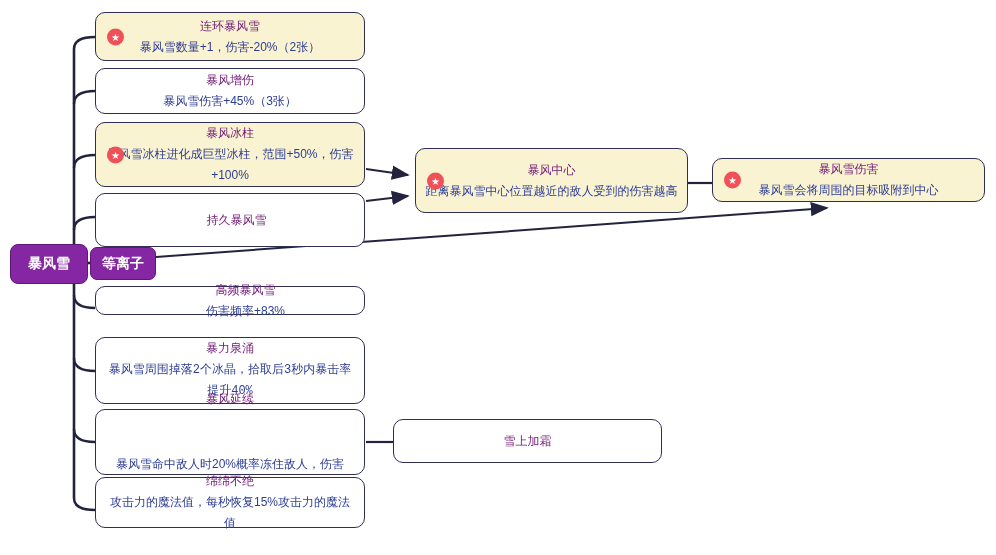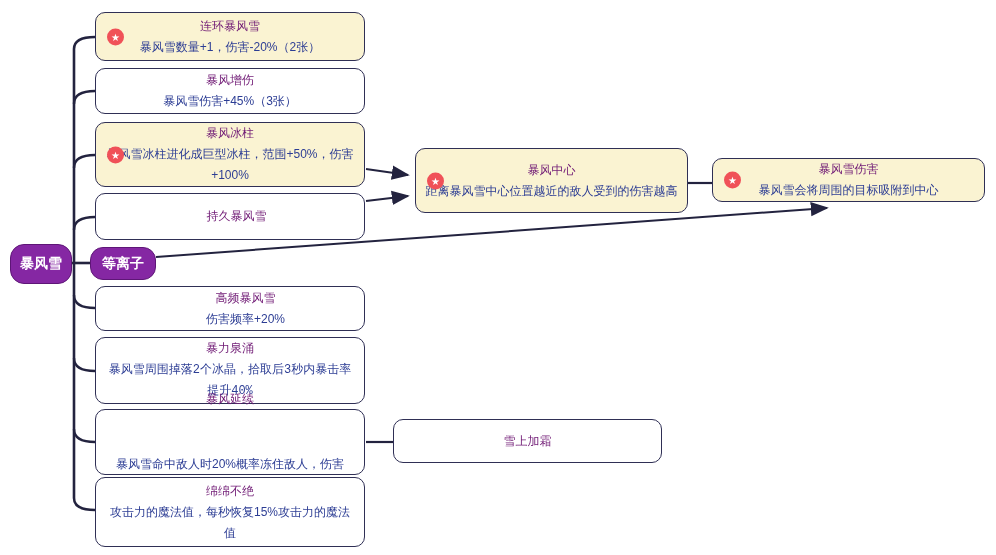--- a/index.html
+++ b/index.html
@@ -20,31 +20,31 @@
   .star{
     position:absolute;left:11px;top:50%;transform:translateY(-50%);
     width:17px;height:17px;border-radius:50%;background:#f05158;
     color:#ffffff;font-size:10px;line-height:17px;text-align:center;
   }
   .tag{
     position:absolute;z-index:2;box-sizing:border-box;background:#8527a3;
     border:1.5px solid #5e1677;color:#ffffff;font-weight:bold;font-size:14px;
     display:flex;justify-content:center;align-items:center;text-align:center;
   }
-  .root{left:10px;top:244px;width:62px;height:40px;border-radius:14px;}
-  .modifier{left:90px;top:247px;width:66px;height:33px;border-radius:13px;}
+  .root{left:10px;top:244px;width:78px;height:40px;border-radius:8px;}
+  .modifier{left:90px;top:247px;width:66px;height:33px;border-radius:7px;}
   
   .n0{left:95px;top:12px;width:270px;height:49px;}
   .n1{left:95px;top:68px;width:270px;height:46px;}
   .n2{left:95px;top:122px;width:270px;height:65px;}
-  .n3{left:95px;top:193px;width:270px;height:47px;padding-left:21px;}
-  .n4{left:95px;top:286px;width:270px;height:45px;padding-left:39px;}
+  .n3{left:95px;top:193px;width:270px;height:54px;padding-left:21px;}
+  .n4{left:95px;top:286px;width:270px;height:29px;padding-left:39px;}
   .n5{left:95px;top:337px;width:270px;height:67px;font-family:Liberation Mono, monospace;}
   .n6{left:95px;top:409px;width:270px;height:66px;gap:44px;}
-  .n7{left:95px;top:477px;width:270px;height:70px;}
+  .n7{left:95px;top:477px;width:270px;height:51px;}
   .n8{left:415px;top:148px;width:273px;height:65px;}
   .n9{left:712px;top:158px;width:273px;height:44px;}
   .n10{left:393px;top:419px;width:269px;height:44px;justify-content:center;}
 </style>
 </head>
 <body>
 
 <div class="canvas">
 
   <svg class="wires" viewBox="0 0 996 555" xmlns="http://www.w3.org/2000/svg">
@@ -101,21 +101,21 @@
     <div class="title">暴风冰柱</div>
     <div class="body">暴风雪冰柱进化成巨型冰柱，范围+50%，伤害+100%</div>
   </div>
 
   <div class="node n3">
     <div class="title">持久暴风雪</div>
   </div>
 
   <div class="node n4">
     <div class="title">高频暴风雪</div>
-    <div class="body">伤害频率+20%</div>
+    <div class="body">伤害频率+83%</div>
   </div>
 
   <div class="node n5">
     <div class="title">暴力泉涌</div>
     <div class="body">暴风雪周围掉落2个冰晶，拾取后3秒内暴击率提升40%</div>
   </div>
 
   <div class="node n6">
     <div class="title">暴风延续</div>
     <div class="body">暴风雪命中敌人时20%概率冻住敌人，伤害+52%</div>

